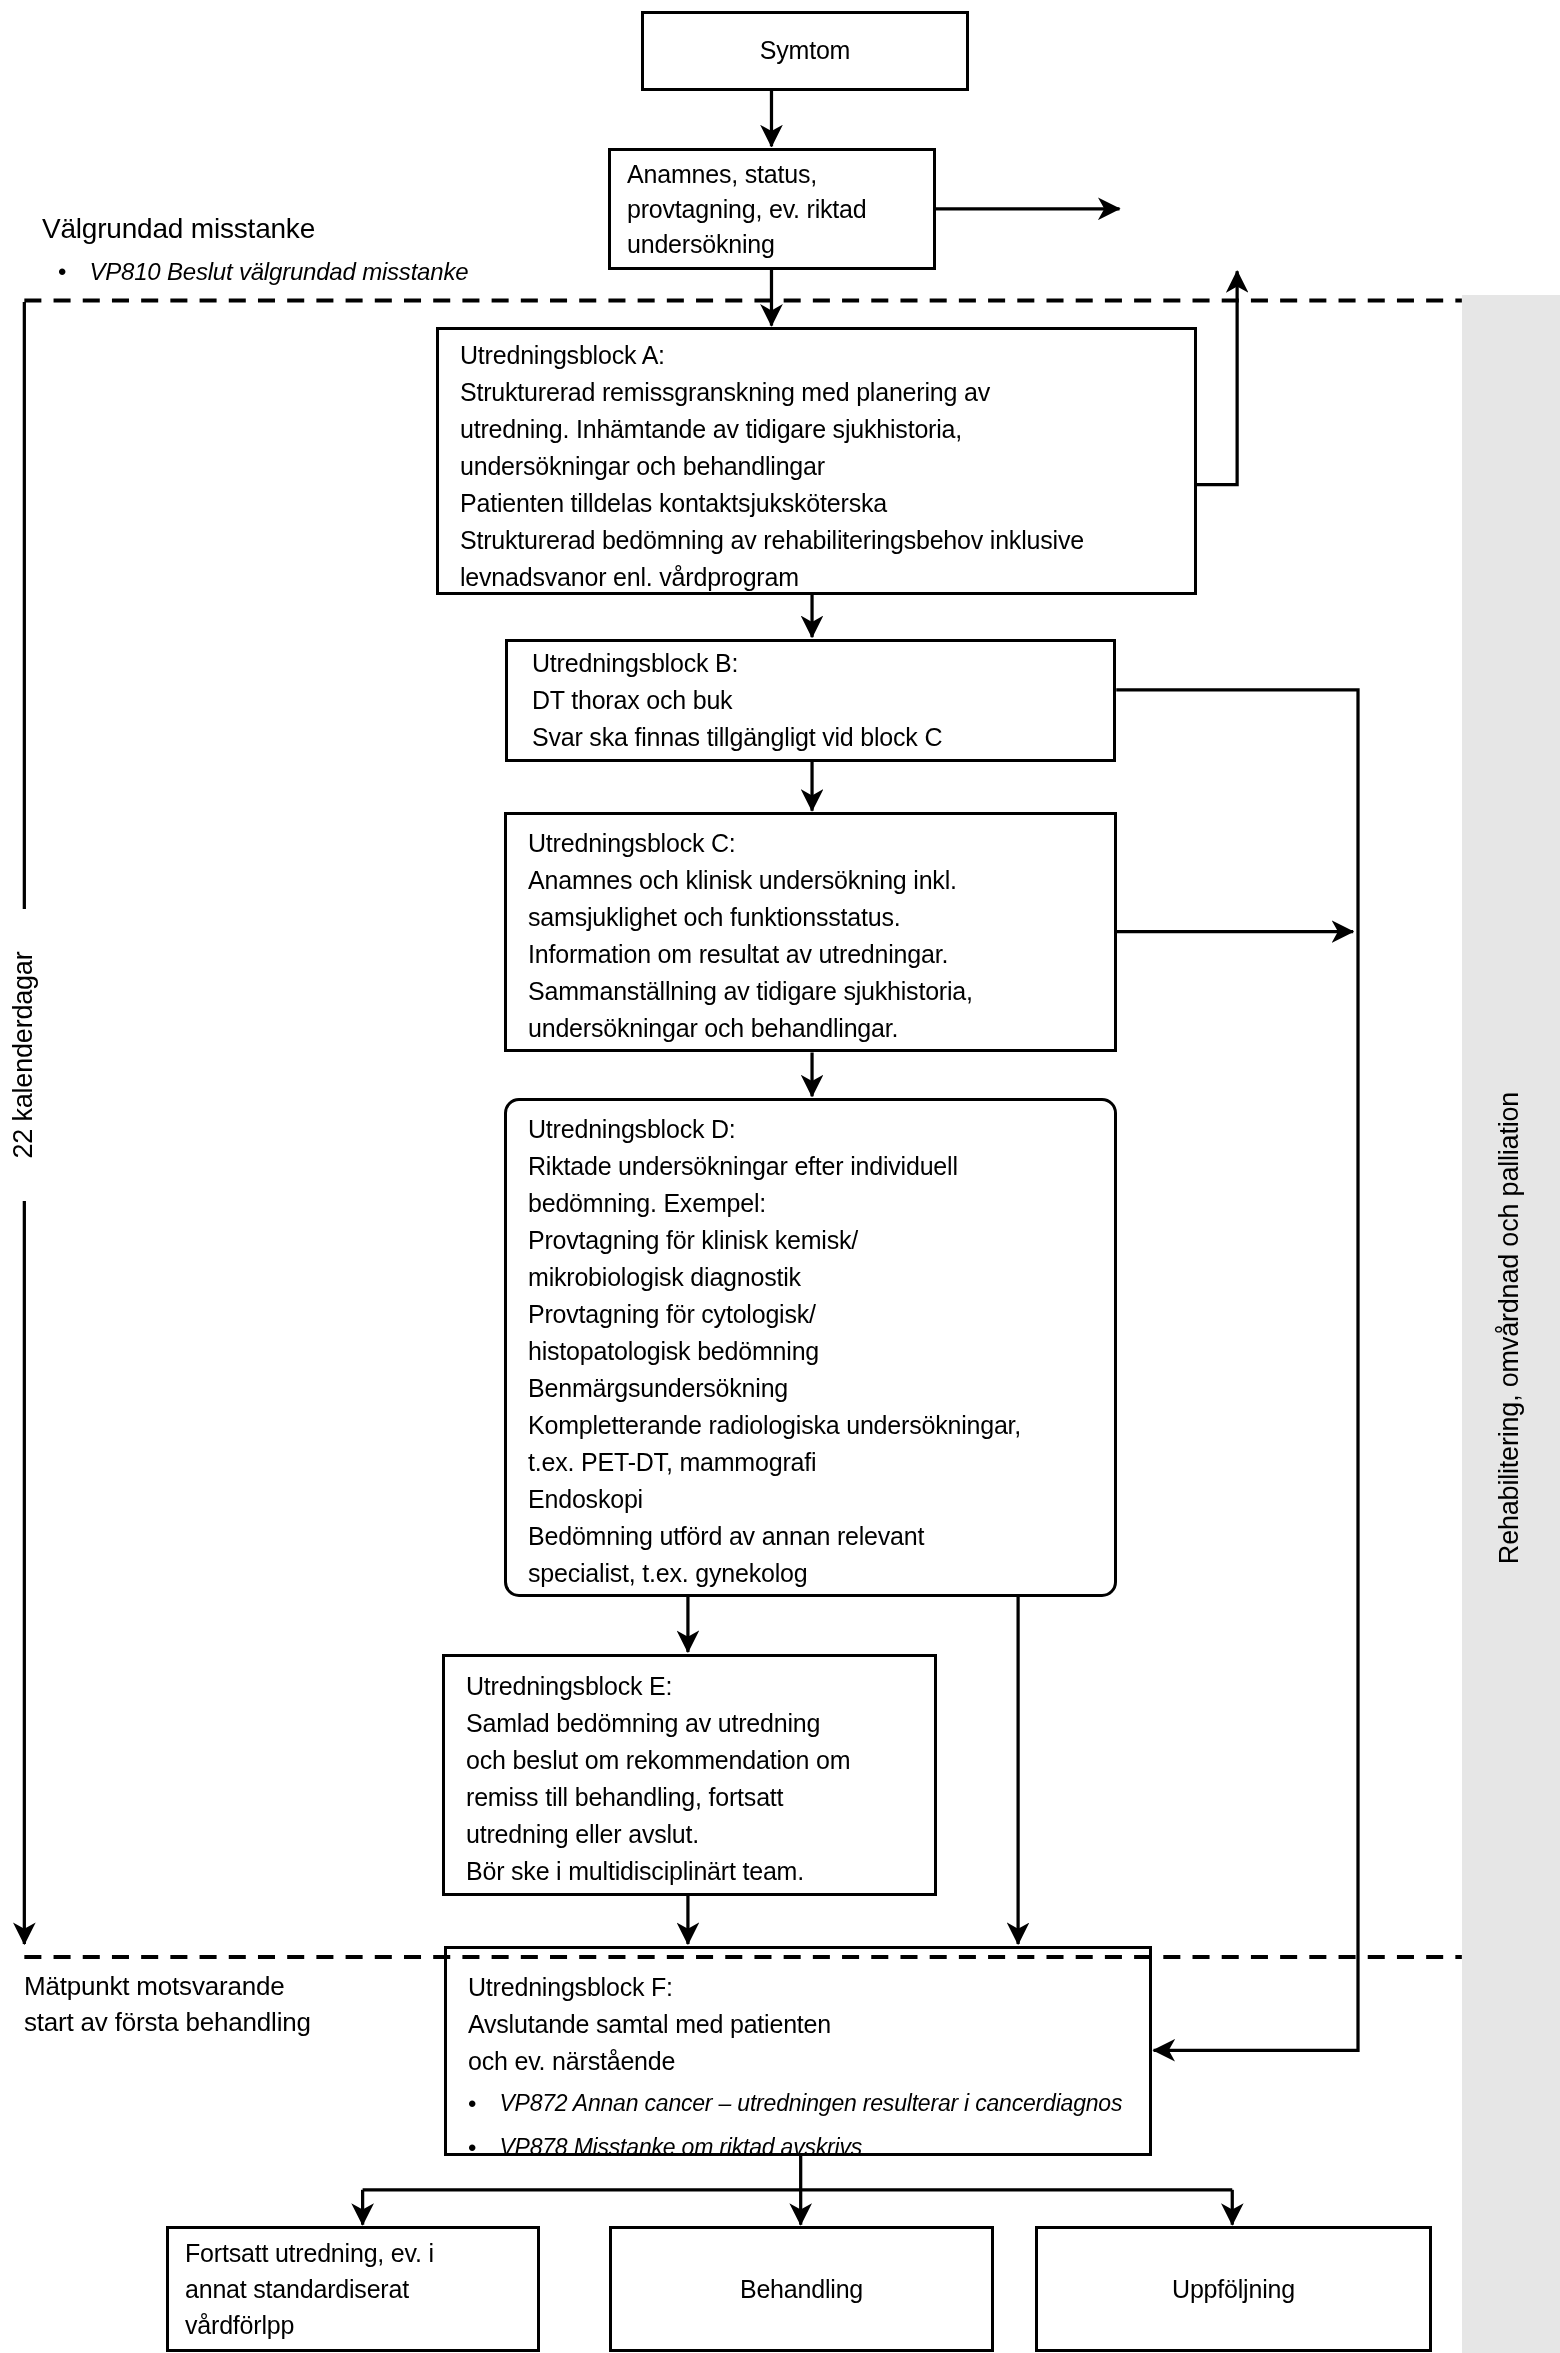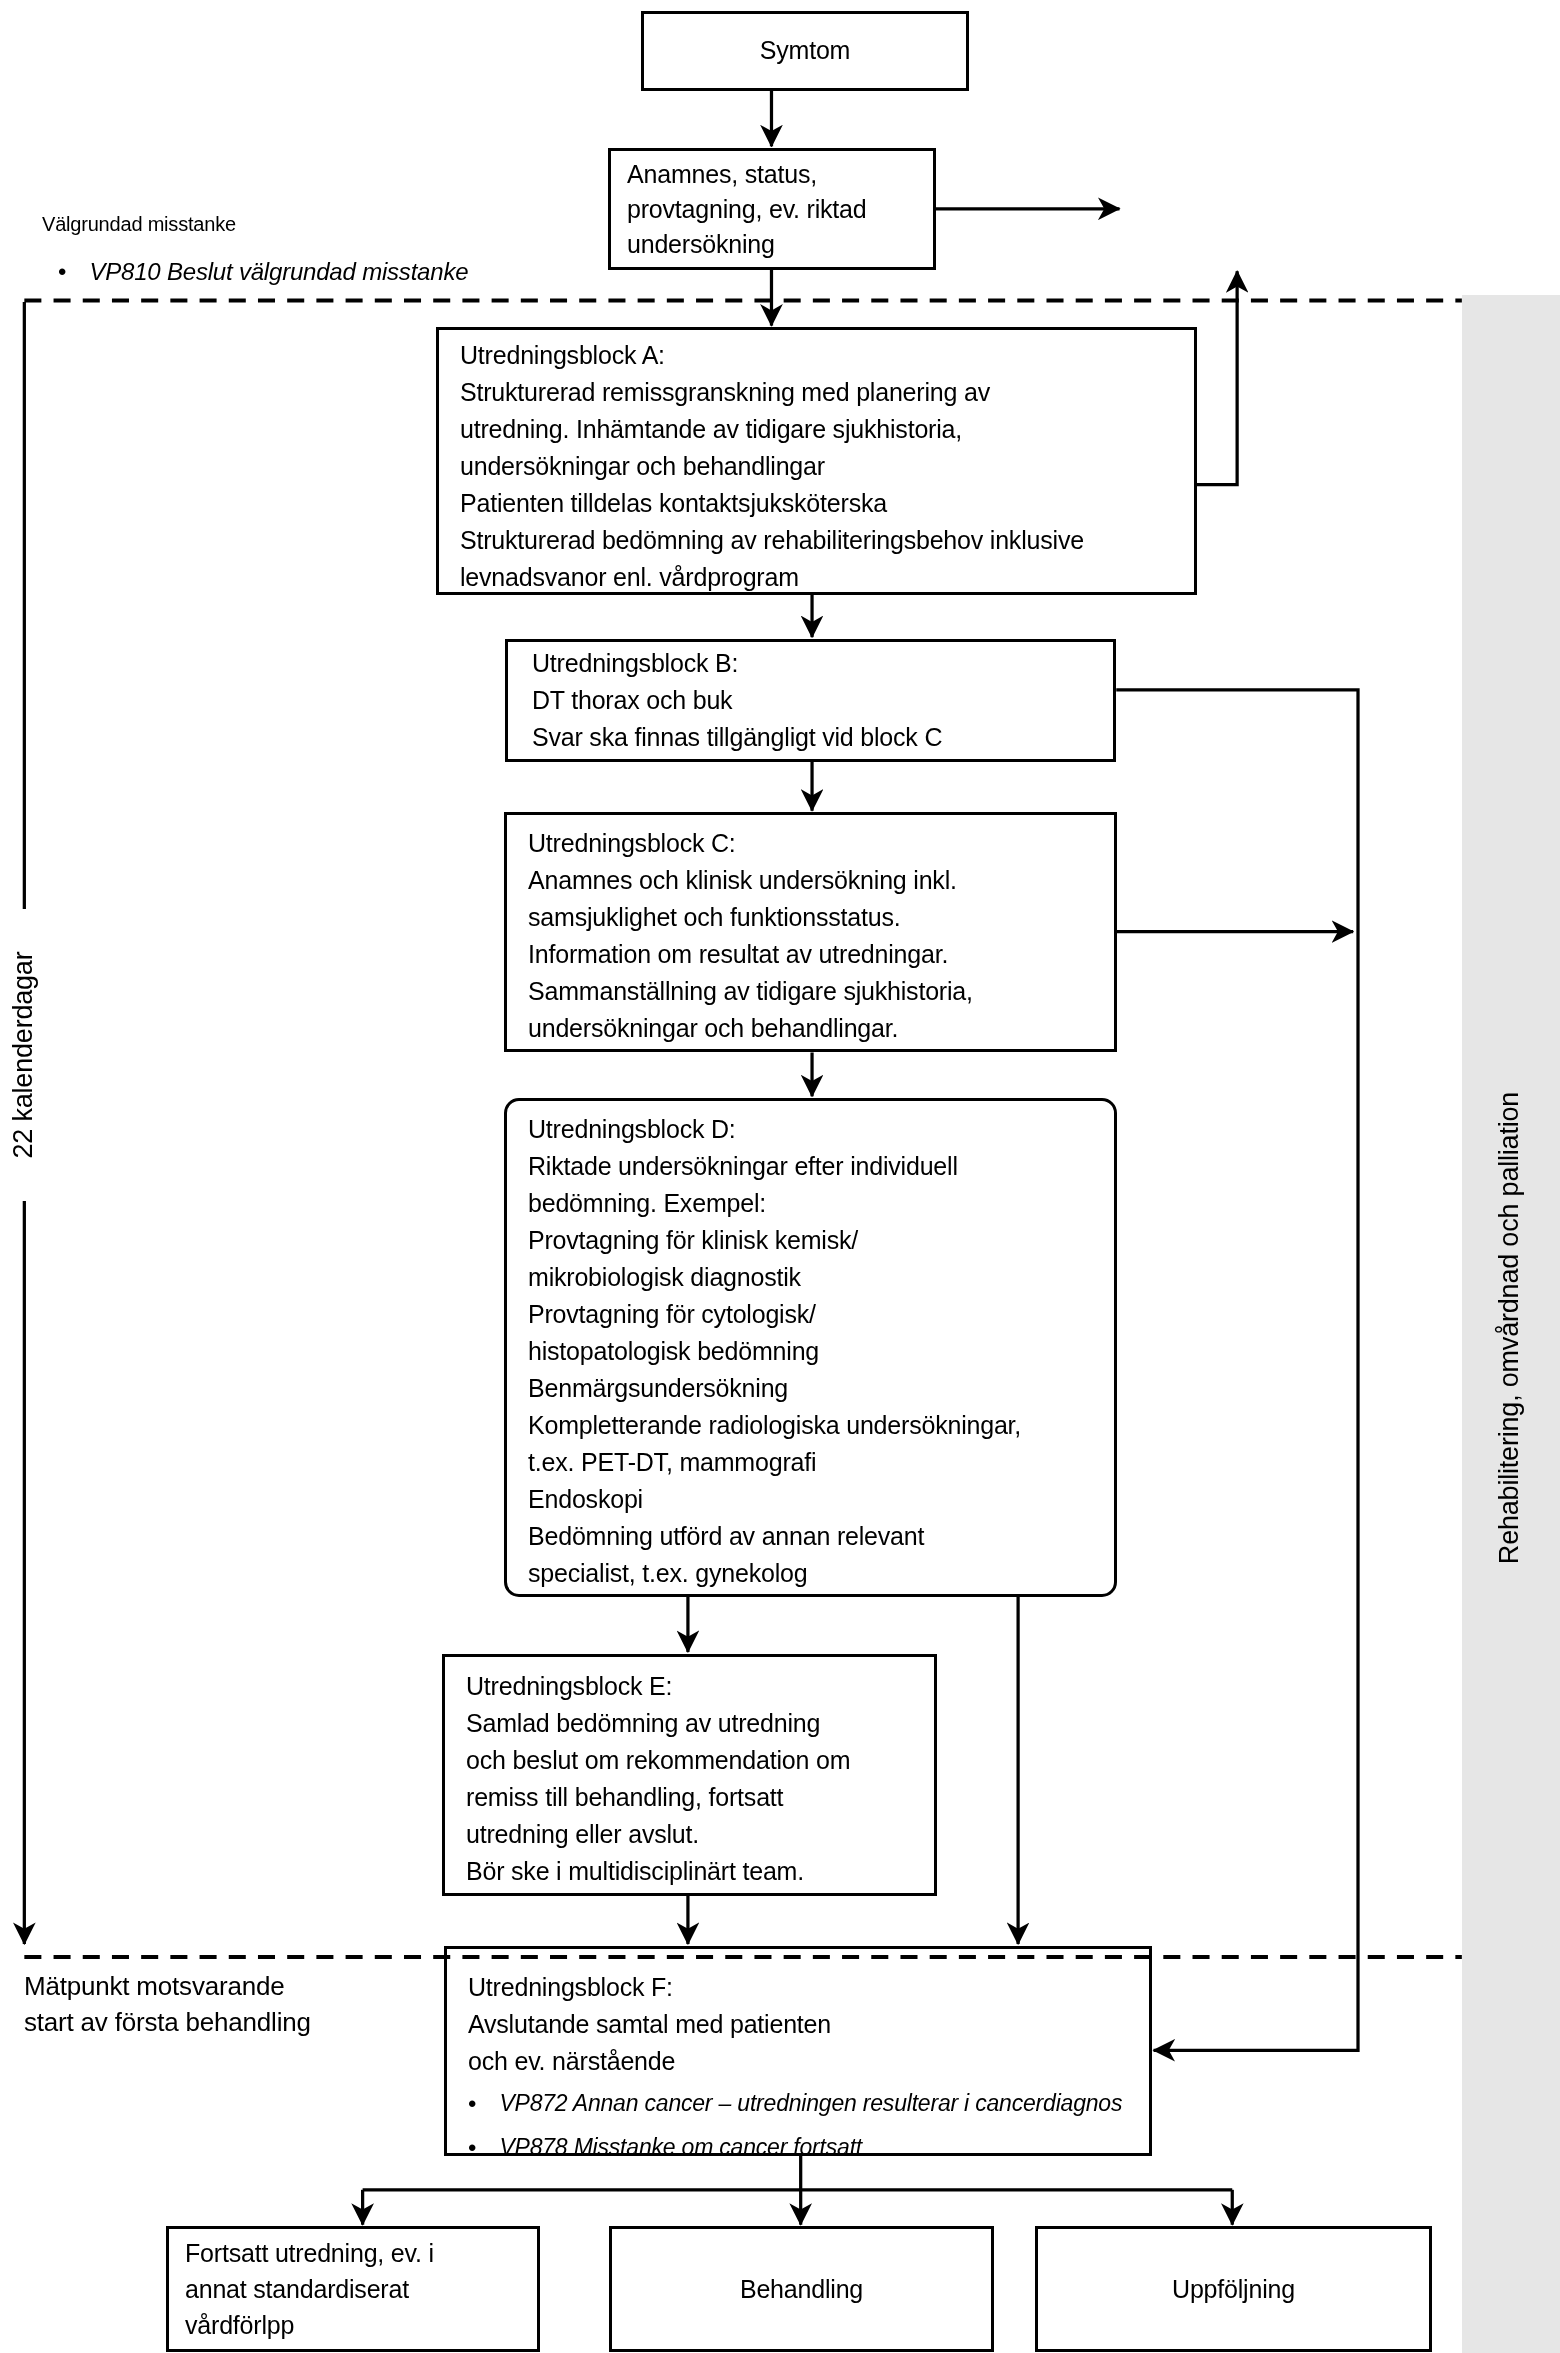--- a/index.html
+++ b/index.html
@@ -30,21 +30,21 @@
   .b-fortsatt .box-text { line-height:36px; }
   .b-behandling  { left:609px;  top:2226px; width:385px; height:126px; display:flex; align-items:center; justify-content:center; }
   .b-uppfoljning { left:1035px; top:2226px; width:397px; height:126px; display:flex; align-items:center; justify-content:center; }
 
   .f-bullets { list-style:none; margin-top:8px; }
   .f-bullets li { display:flex; align-items:flex-start; margin-bottom:13px; }
   .f-bullets .dot, .vg-bullet .dot { font-size:24px; line-height:31px; margin-right:23px; }
   .f-bullets .btxt { font-style:italic; font-size:23px; line-height:31px; letter-spacing:-0.2px; }
 
   .label { position:absolute; z-index:2; }
-  .vg-heading { left:42px; top:213px; font-size:20px; letter-spacing:-0.2px; }
+  .vg-heading { left:42px; top:213px; font-size:28px; letter-spacing:-0.2px; }
   .vg-bullet  { left:58px; top:256px; display:flex; align-items:flex-start; }
   .vg-bullet .btxt { font-style:italic; font-size:24px; line-height:32px; letter-spacing:-0.2px; }
   .matpunkt   { left:24px; top:1968px; font-size:26px; line-height:36px; white-space:pre-line; letter-spacing:-0.2px; }
 
   .v-label { position:absolute; z-index:2; text-align:center; transform:rotate(-90deg); font-size:27px; letter-spacing:-0.2px; }
   .kalenderdagar { left:-122px; top:1039px; width:292px; height:32px; background:#fff; }
   .rehab-label   { left:1223px; top:1311px; width:576px; height:34px; }
 </style>
 </head>
 <body>
@@ -146,21 +146,21 @@
     <div class="box-text">Utredningsblock F:
 Avslutande samtal med patienten
 och ev. närstående</div>
     <ul class="f-bullets">
       <li>
         <span class="dot">•</span>
         <span class="btxt">VP872 Annan cancer – utredningen resulterar i cancerdiagnos</span>
       </li>
       <li>
         <span class="dot">•</span>
-        <span class="btxt">VP878 Misstanke om cancer fortsatt</span>
+        <span class="btxt">VP878 Misstanke om riktad avskrivs</span>
       </li>
     </ul>
   </div>
 
   <div class="box b-fortsatt">
     <div class="box-text">Fortsatt utredning, ev. i
 annat standardiserat
 vårdförlpp</div>
   </div>
 

